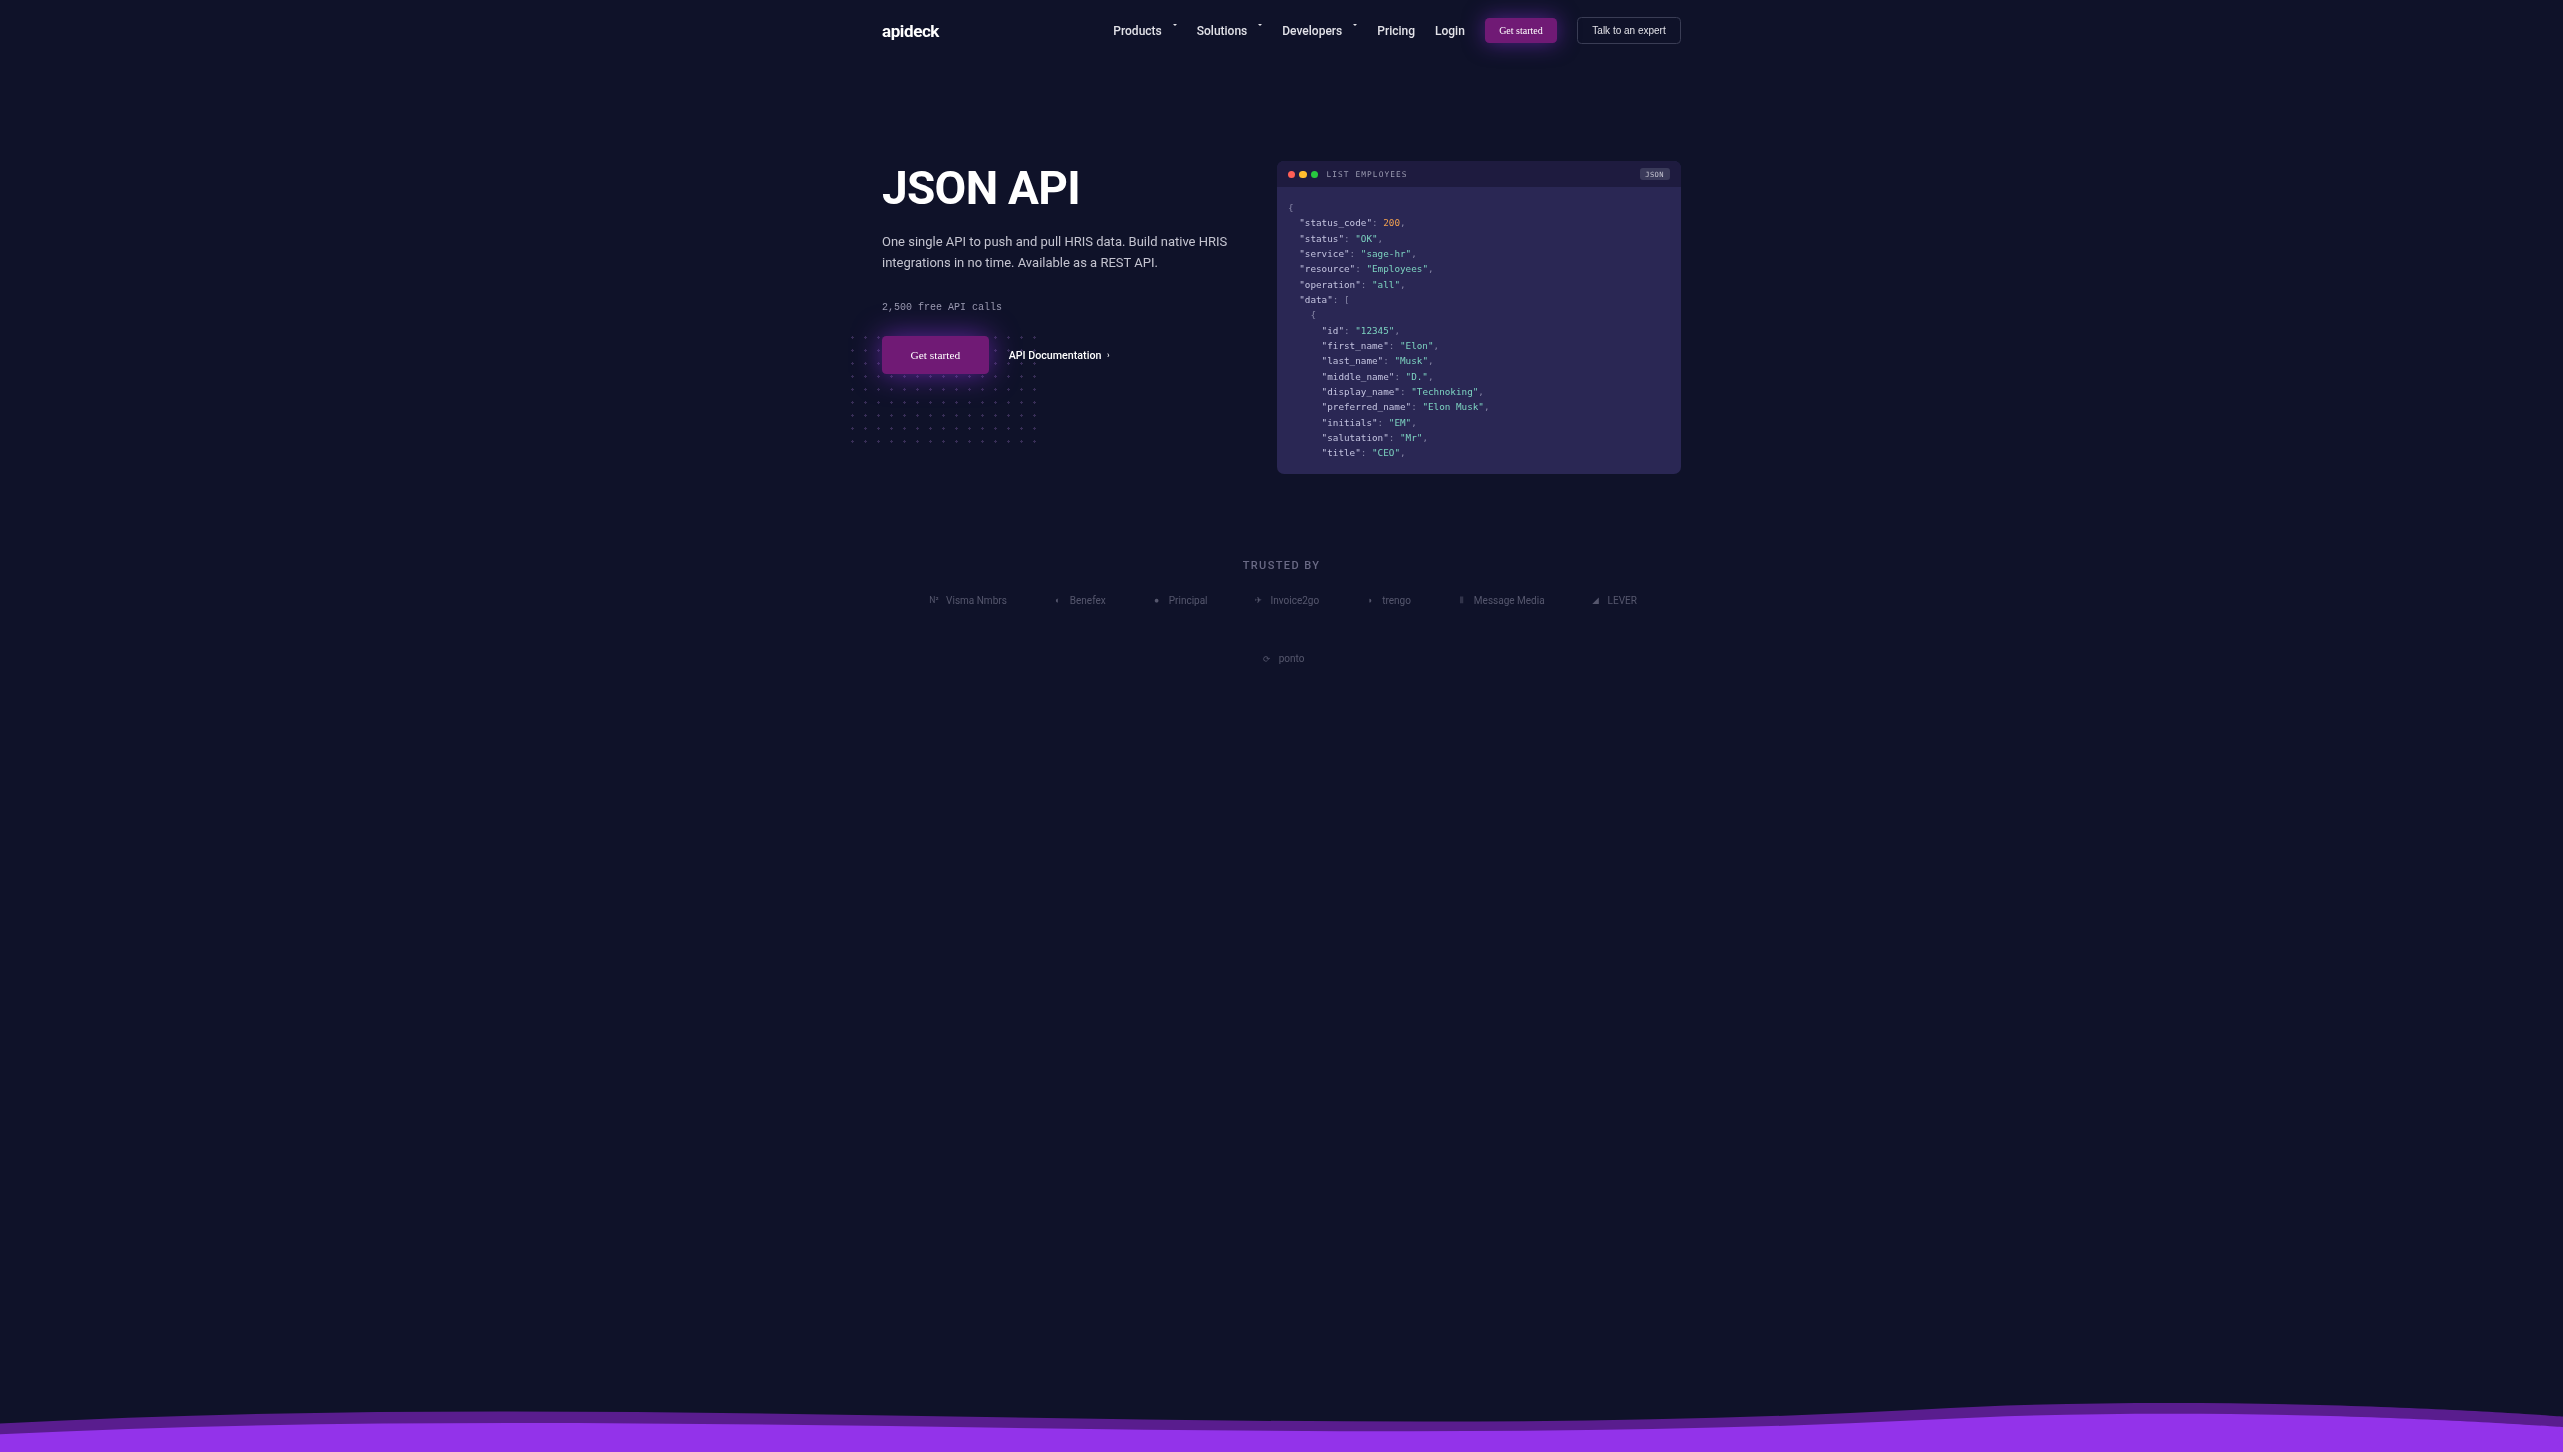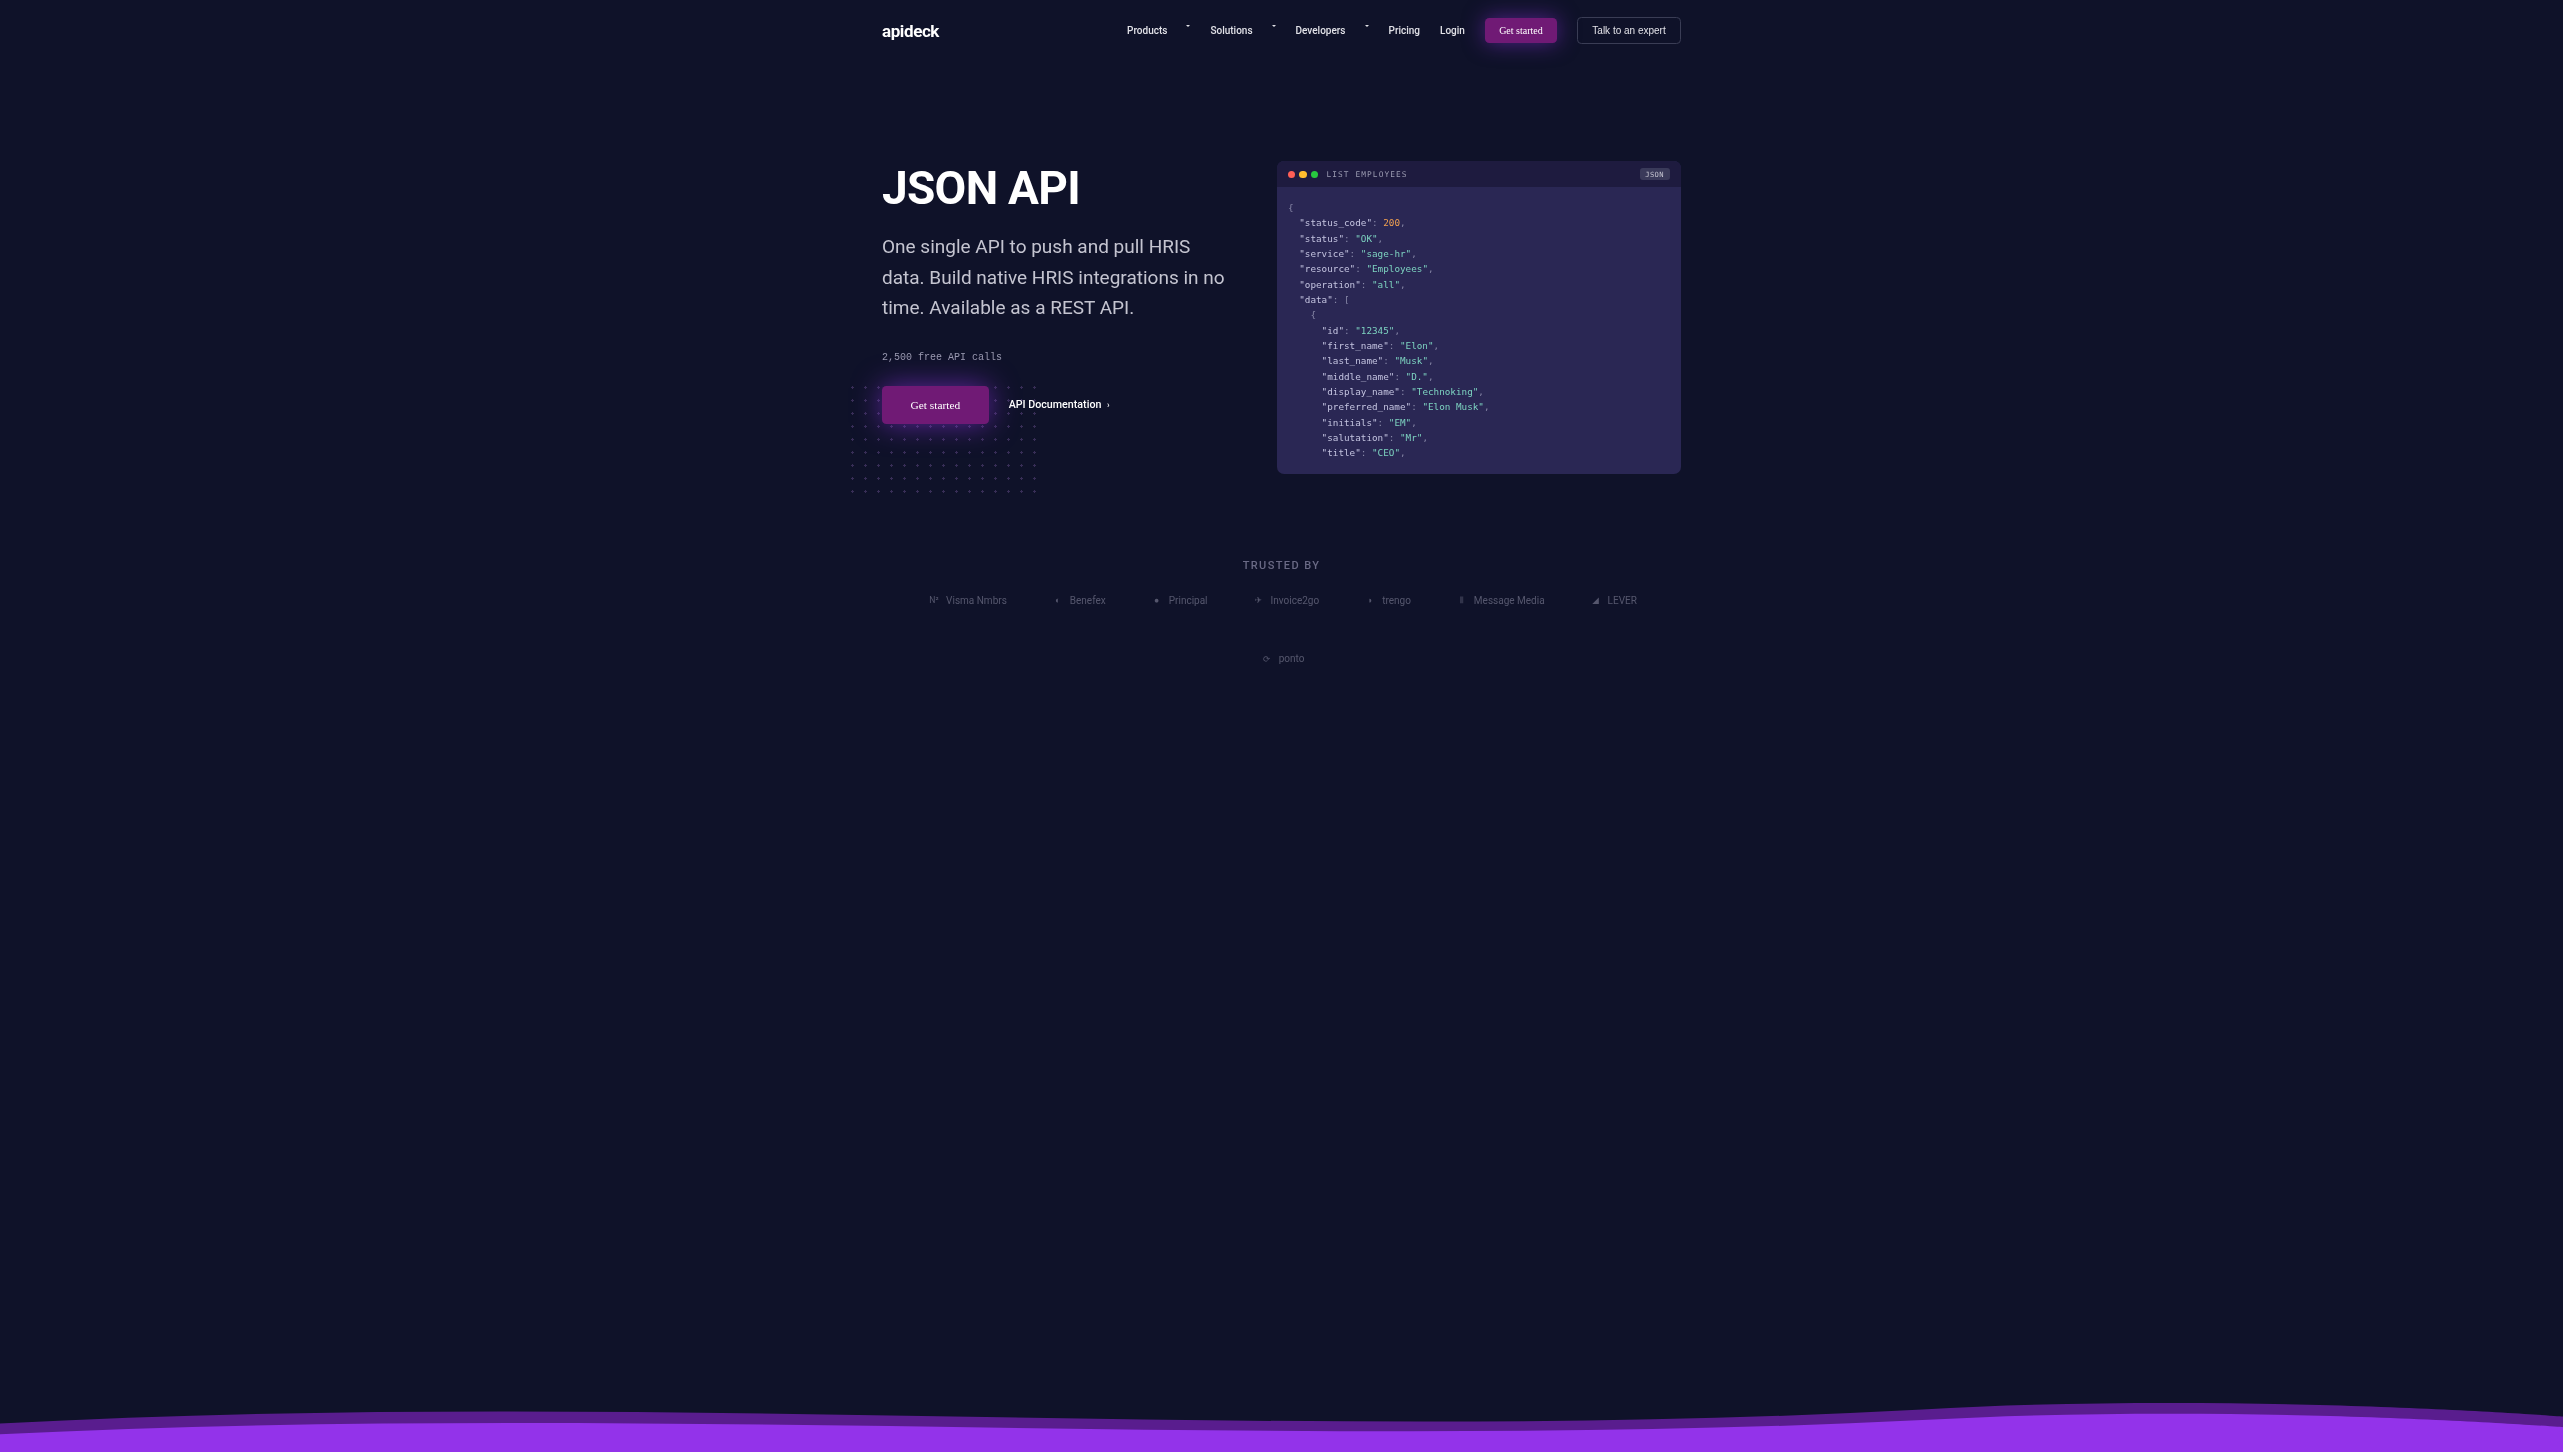--- a/index.html
+++ b/index.html
@@ -31,26 +31,26 @@
       color: #fff;
       letter-spacing: -0.4px;
     }
     nav {
       display: flex;
       align-items: center;
       gap: 20px;
     }
     .nav-item {
       color: #e2e2e8;
-      font-size: 10px;
+      font-size: 12px;
       font-weight: 500;
       cursor: pointer;
       display: flex;
       align-items: flex-start;
-      gap: 19px;
+      gap: 11px;
     }
     .chevron-down {
       width: 0;
       height: 0;
       border-left: 2.9px solid transparent;
       border-right: 2.9px solid transparent;
       border-top: 2.9px solid #e2e2e8;
     }
     .btn {
       padding: 7.1px 14.3px;
@@ -96,21 +96,21 @@
       z-index: 0;
       opacity: 0.7;
     }
     h1 {
       font-size: 46px;
       font-weight: 700;
       margin-bottom: 17px;
       letter-spacing: -0.7px;
     }
     .hero-sub {
-      font-size: 19px;
+      font-size: 13px;
       color: #c4c4d0;
       line-height: 1.6;
       margin-bottom: 28.5px;
     }
     .hero-note {
       font-size: 10px;
       color: #9a9ab0;
       margin-bottom: 23px;
       font-family: Liberation Mono, monospace;
     }

